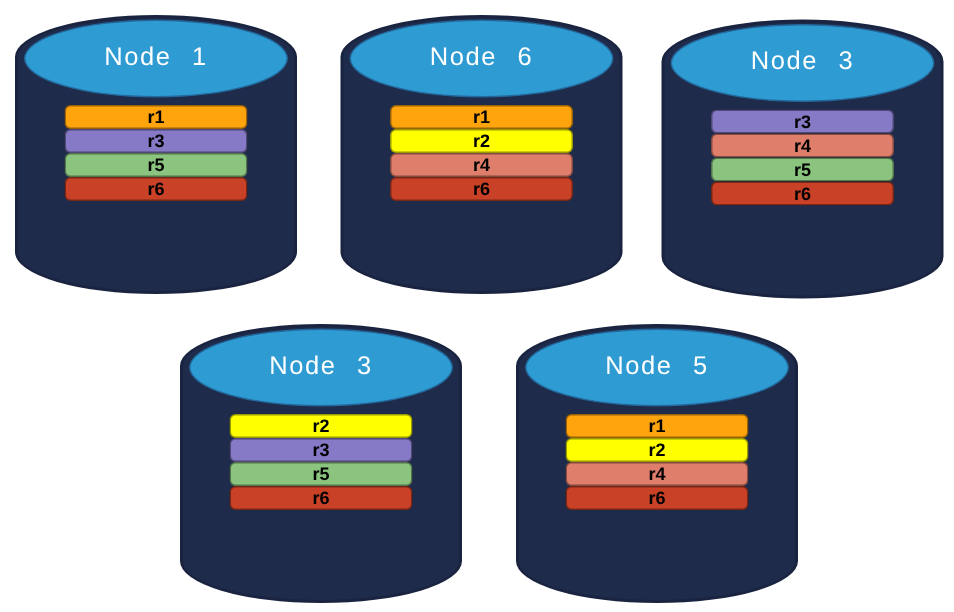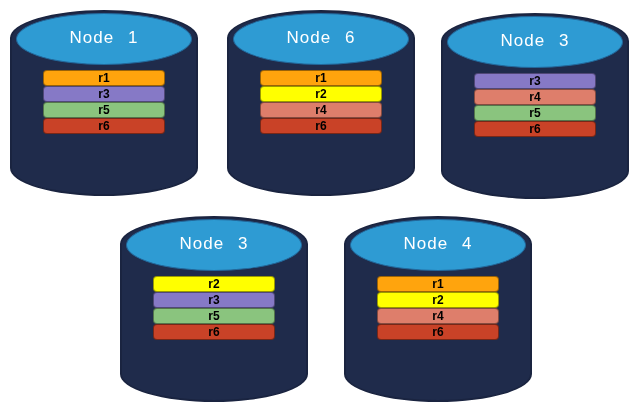--- a/index.html
+++ b/index.html
@@ -131,21 +131,21 @@
         <div class="bar" style="background: rgb(255, 255, 0);">r2</div>
         <div class="bar" style="background: rgb(134, 121, 198);">r3</div>
         <div class="bar" style="background: rgb(138, 196, 126);">r5</div>
         <div class="bar" style="background: rgb(201, 66, 39);">r6</div>
       </div>
   </div>
 
   <div class="cylinder pos-5">
     <div class="cyl-body"></div>
     <div class="cyl-top">
-      <span class="node-title">Node 4</span>
+      <span class="node-title">Node 5</span>
     </div>
     <div class="replica-list">
         <div class="bar" style="background: rgb(255, 164, 13);">r1</div>
         <div class="bar" style="background: rgb(255, 255, 0);">r2</div>
         <div class="bar" style="background: rgb(222, 126, 107);">r4</div>
         <div class="bar" style="background: rgb(201, 66, 39);">r6</div>
       </div>
   </div>
 
 </div>

